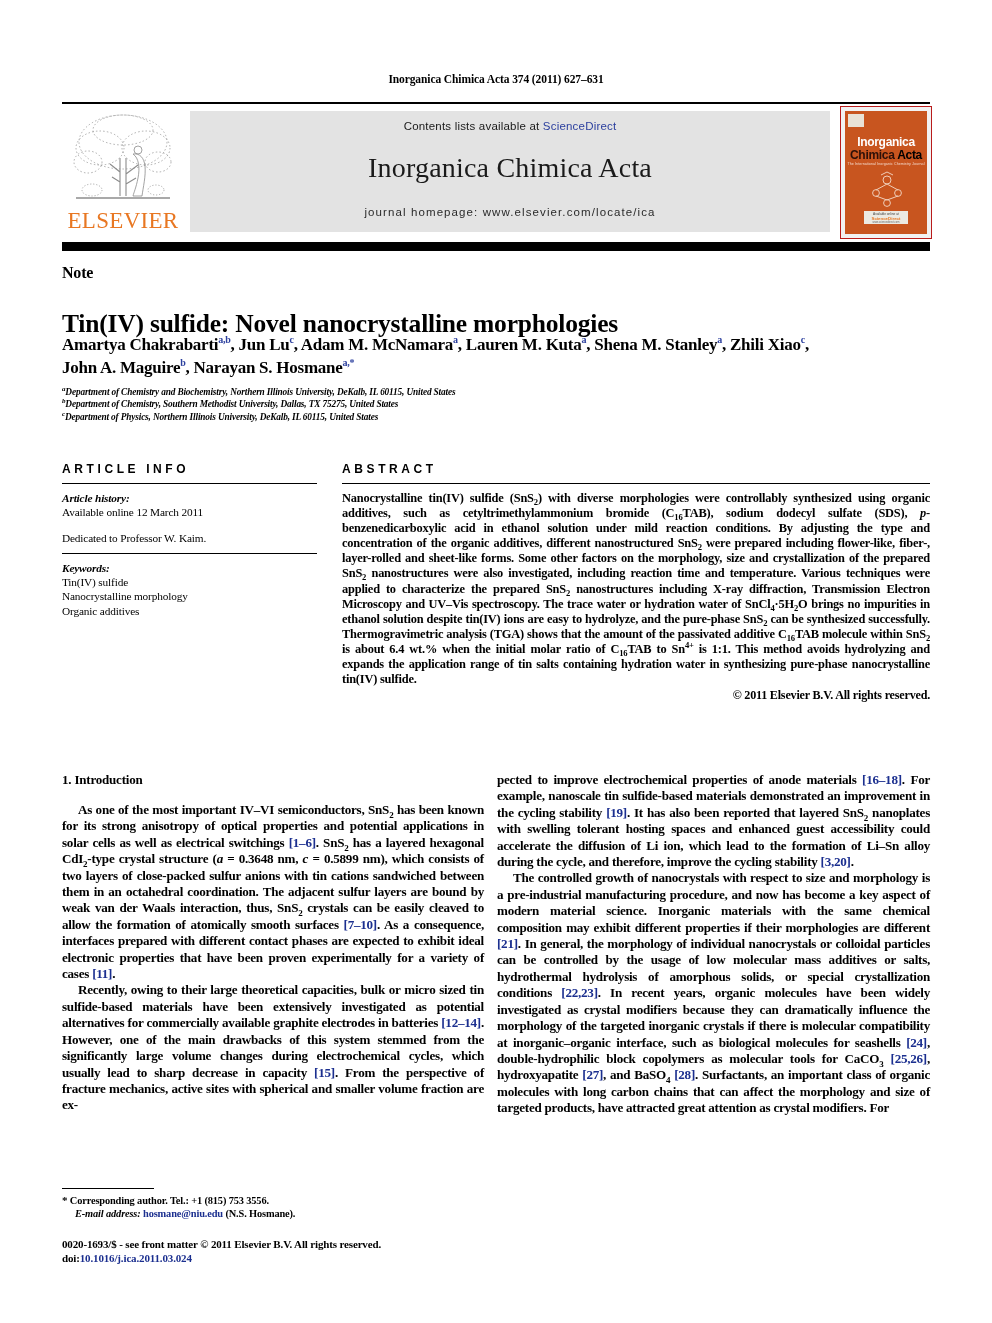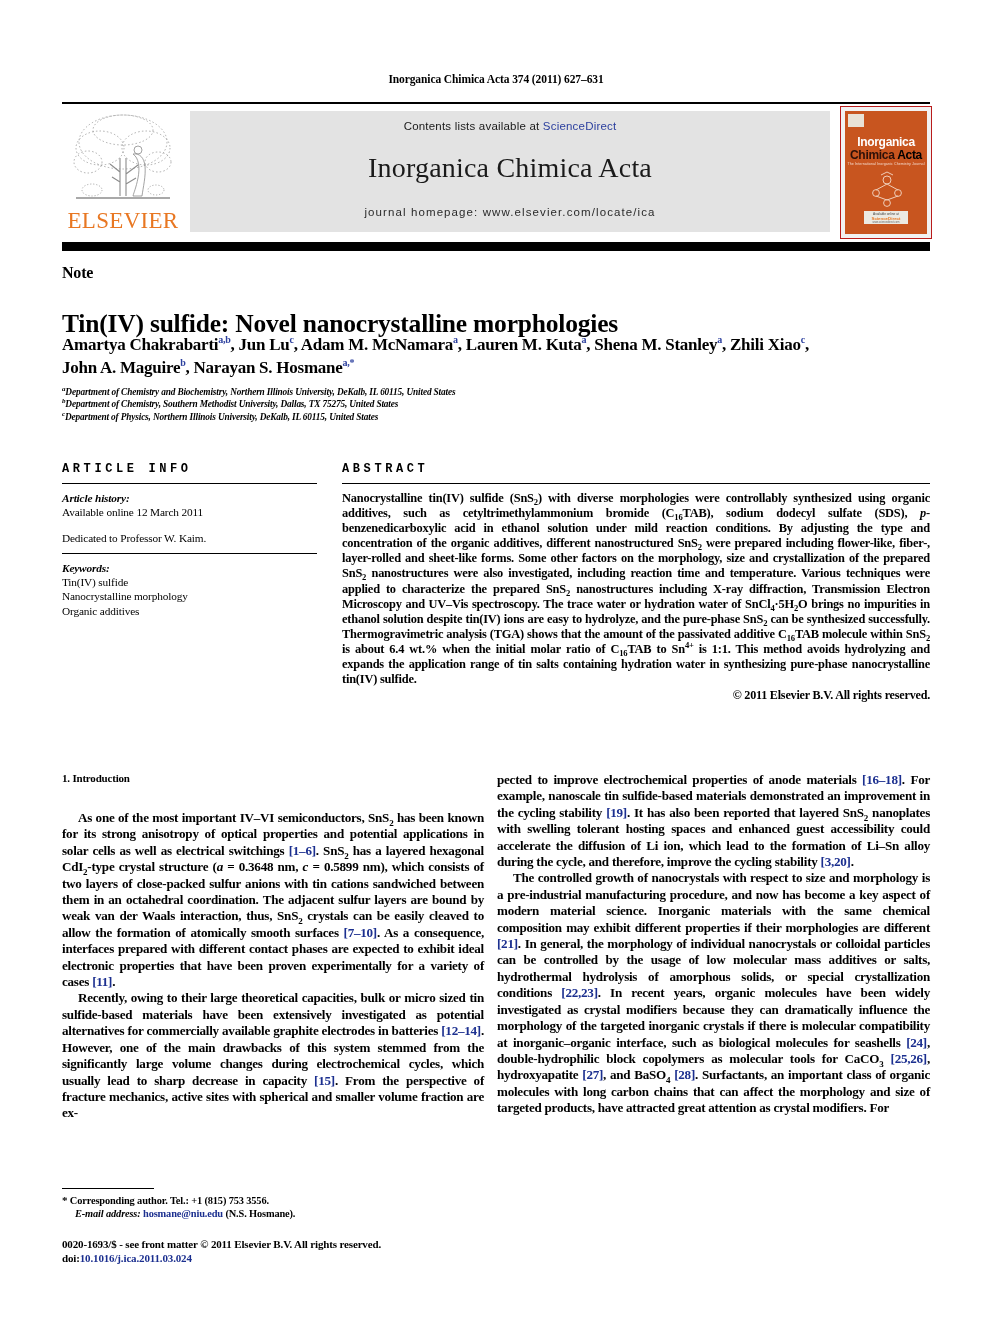--- a/index.html
+++ b/index.html
@@ -268,21 +268,21 @@
     position: absolute;
     left: 62px; top: 462px;
     width: 255px;
   }
   .abs-col {
     position: absolute;
     left: 342px; top: 462px;
     width: 588px;
   }
   .sec-head {
-    font-family: Liberation Mono, monospace;
+    font-family: Liberation Sans, sans-serif;
     font-size: 12px;
     font-weight: bold;
     letter-spacing: 3.6px;
     margin: 0 0 7px 0;
   }
   .hr-thin {
     height: 1px;
     background: #000;
     margin-bottom: 7px;
   }
@@ -328,24 +328,24 @@
     position: absolute;
     left: 62px; top: 772px;
     width: 422px;
   }
   .col-right {
     position: absolute;
     left: 497px; top: 772px;
     width: 433px;
   }
   .body-head {
-    font-size: 11px;
+    font-size: 13px;
     font-weight: bold;
     letter-spacing: -0.2px;
-    margin: 0 0 26px 0;
+    margin: 0 0 14px 0;
   }
   .para {
     font-size: 13.1px;
     line-height: 16.4px;
     text-align: justify;
     letter-spacing: -0.25px;
     font-weight: bold;
     margin: 0;
     text-indent: 16px;
     hyphens: manual;

